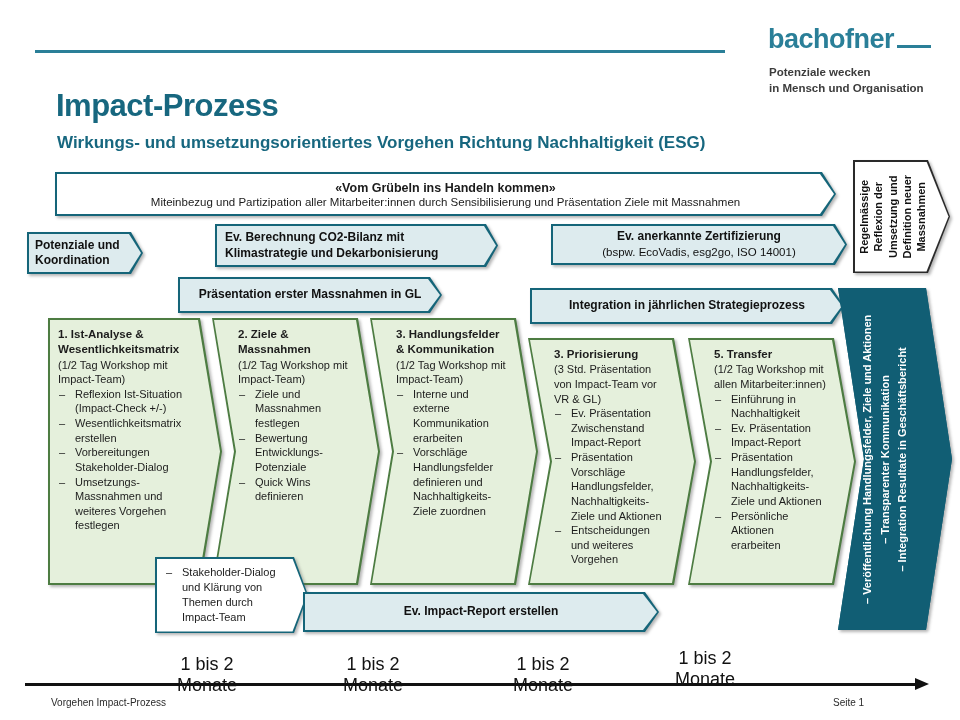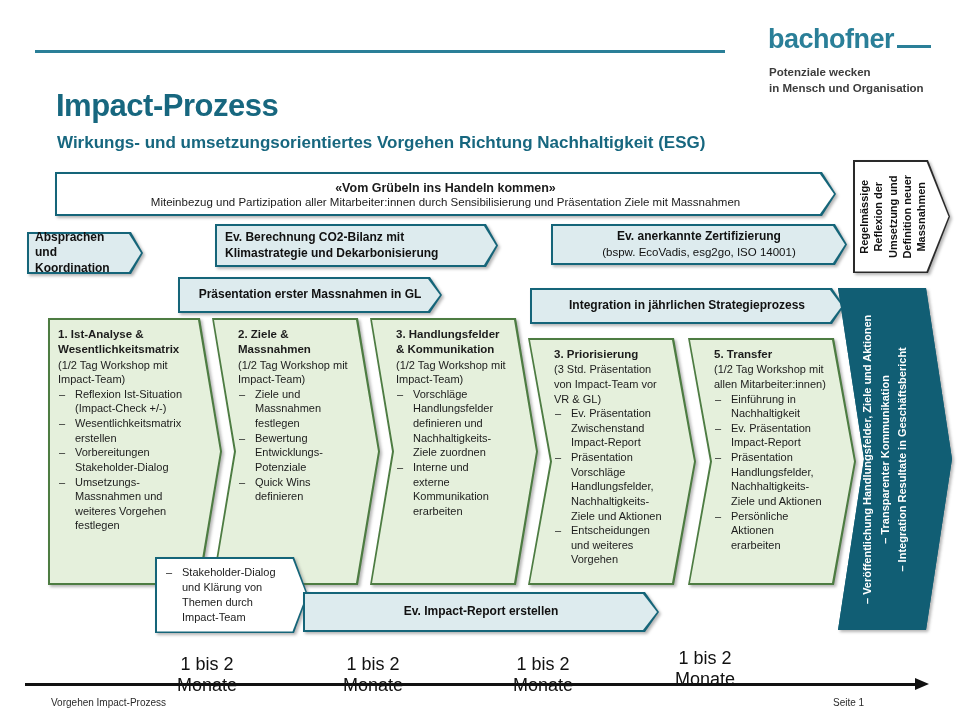--- a/index.html
+++ b/index.html
@@ -99,21 +99,21 @@
 Massnahmen</div>
       </div>
   </div>
 
   <div class="shape teal" style="left:27px;top:232px;width:116px;height:42px;">
     <div class="sshadow">
         <div class="sborder clip-pent12"></div>
         <div class="sfill clip-pent12"></div>
       </div>
     <div class="scontent bx pad-l" style="padding-left:8px;">
-        <div>Absprachen und Koordination</div>
+        <div>Potenziale und Koordination</div>
       </div>
   </div>
 
   <div class="shape teal" style="left:215px;top:224px;width:283px;height:43px;">
     <div class="sshadow">
         <div class="sborder clip-pent12"></div>
         <div class="sfill clip-pent12"></div>
       </div>
     <div class="scontent bx pad-l">
         <div>Ev. Berechnung CO2-Bilanz mit Klimastrategie und Dekarbonisierung</div>
@@ -184,22 +184,22 @@
 
   <div class="shape green" style="left:370px;top:318px;width:168px;height:267px;">
     <div class="sshadow">
         <div class="sborder clip-chev22"></div>
         <div class="sfill clip-chev22"></div>
       </div>
     <div class="step-content" style="left:26px;right:30px;top:9px;">
       <div class="step-title">3. Handlungsfelder
 &amp; Kommunikation</div>
       <div class="step-sub">(1/2 Tag Workshop mit Impact-Team)</div>
+      <div class="sbullet">Interne und externe Kommunikation erarbeiten</div>
       <div class="sbullet">Vorschläge Handlungsfelder definieren und Nachhaltigkeits-Ziele zuordnen</div>
-      <div class="sbullet">Interne und externe Kommunikation erarbeiten</div>
     </div>
   </div>
 
   <div class="shape green" style="left:528px;top:338px;width:168px;height:247px;">
     <div class="sshadow">
         <div class="sborder clip-chev22"></div>
         <div class="sfill clip-chev22"></div>
       </div>
     <div class="step-content" style="left:26px;right:30px;top:9px;">
       <div class="step-title">3. Priorisierung</div>

